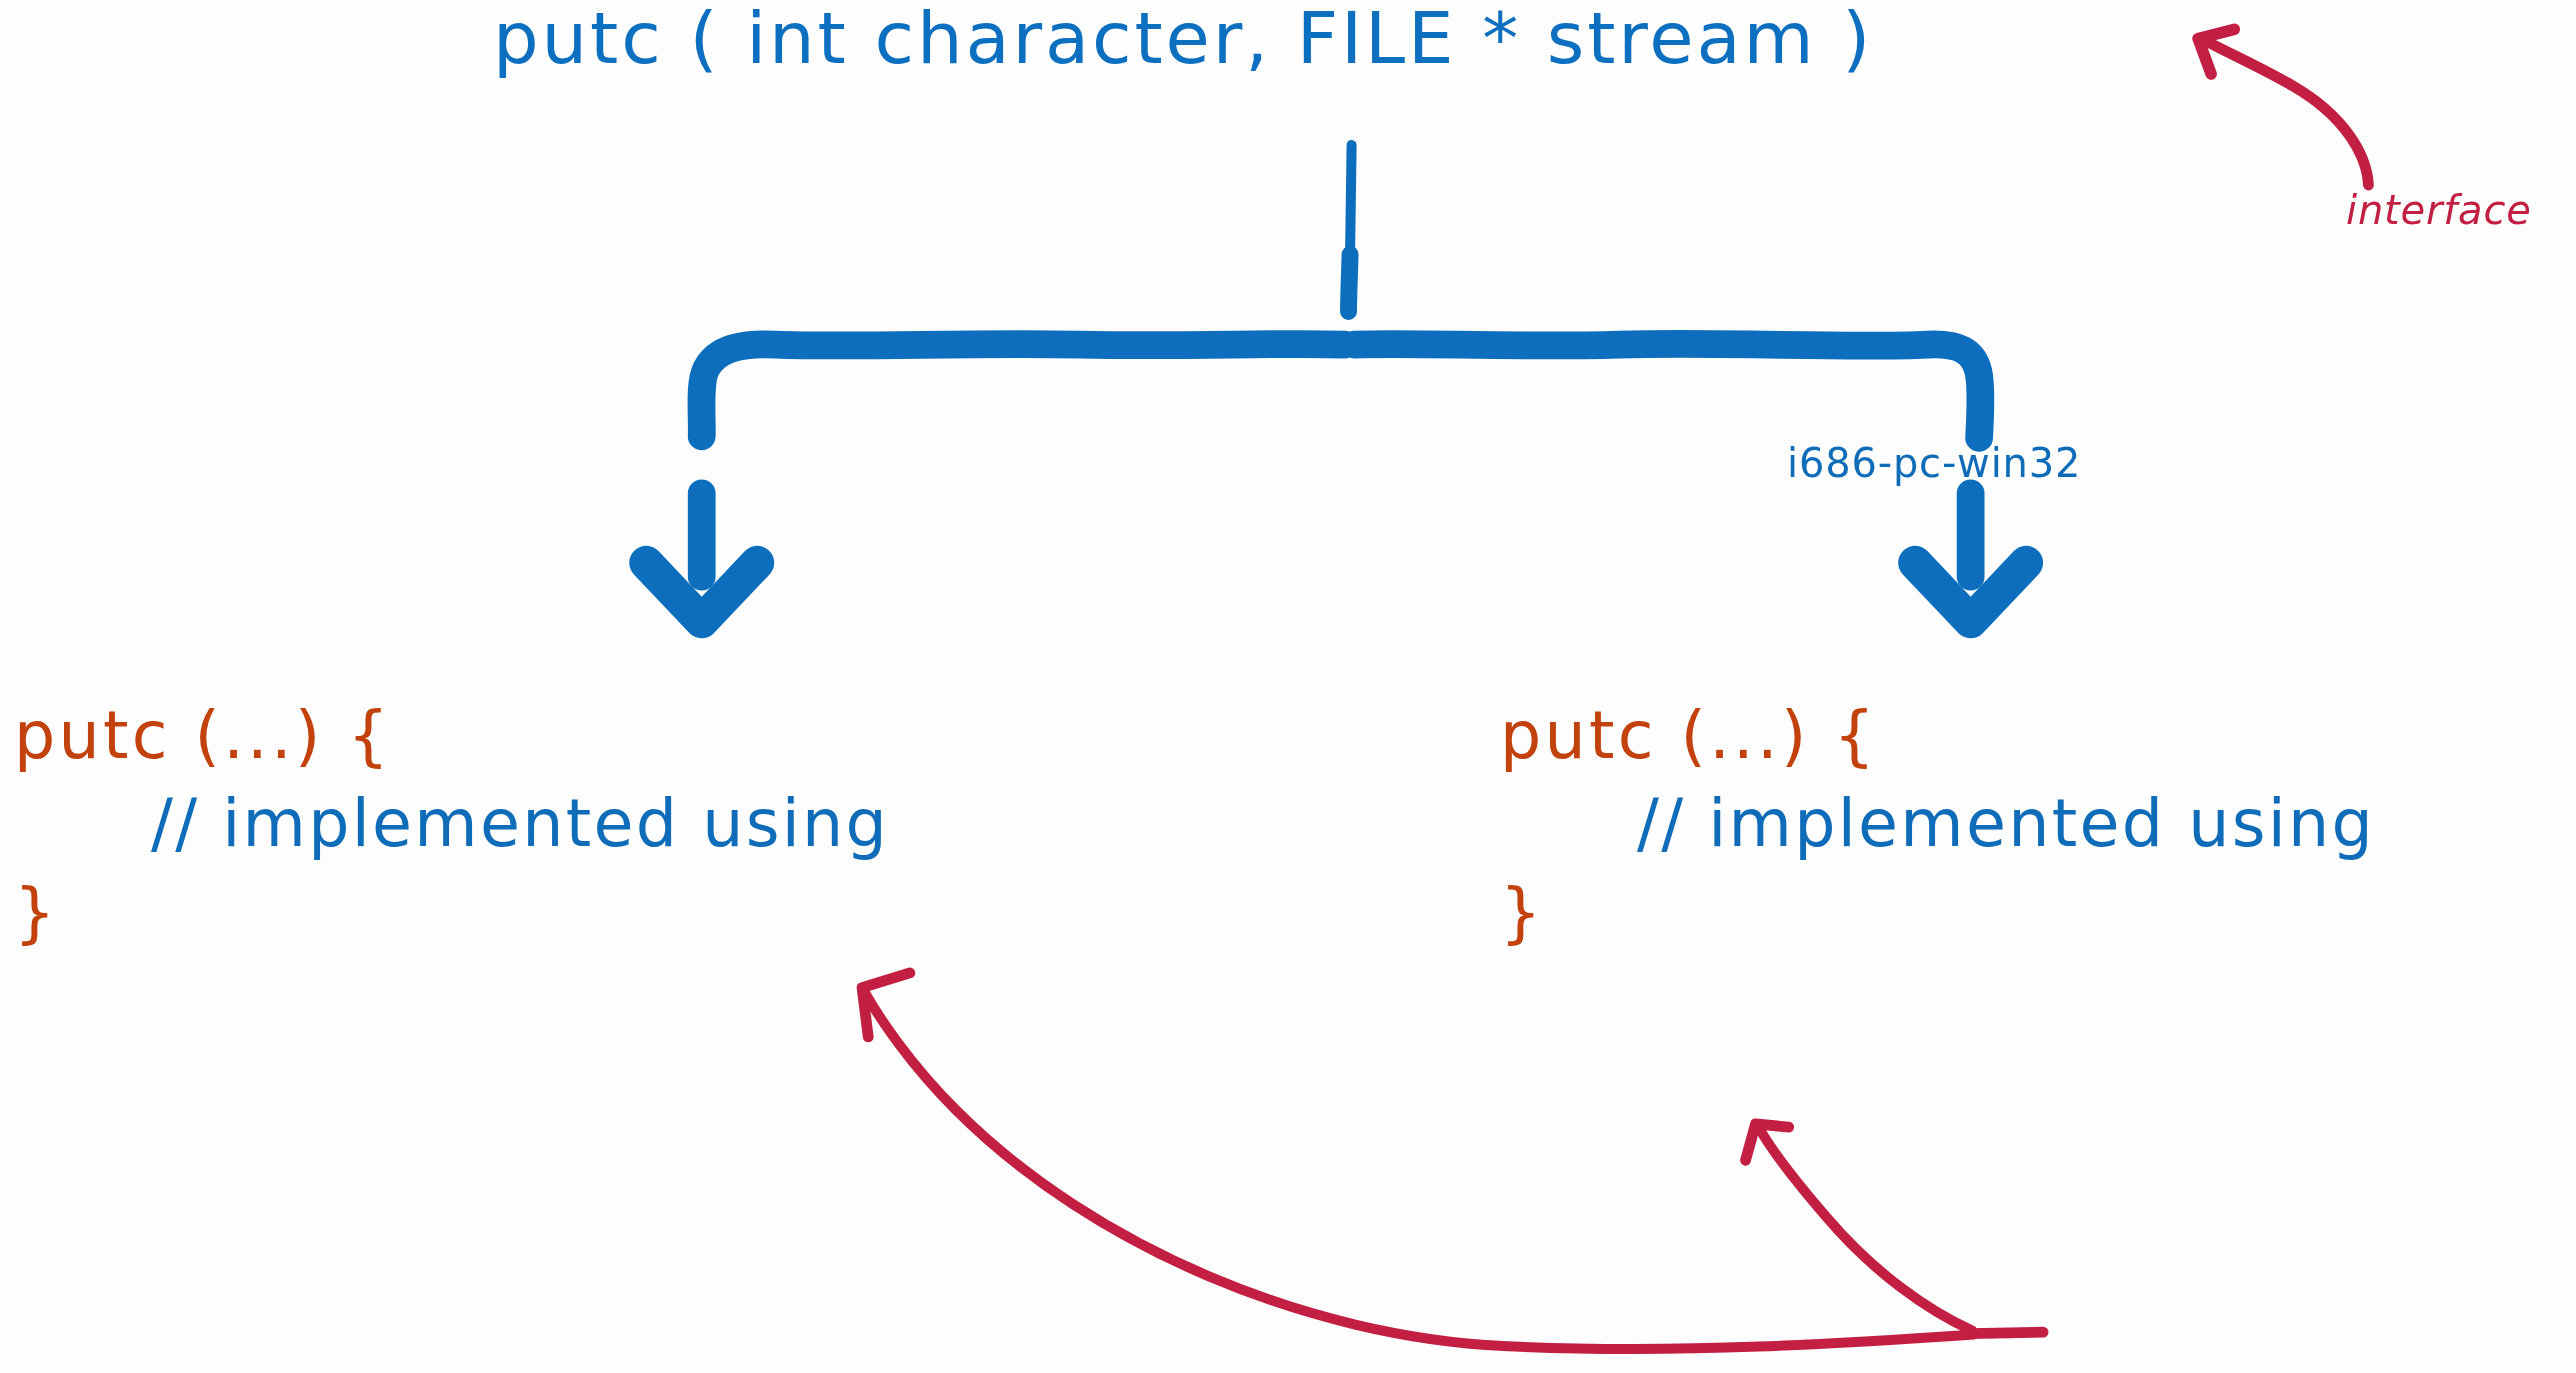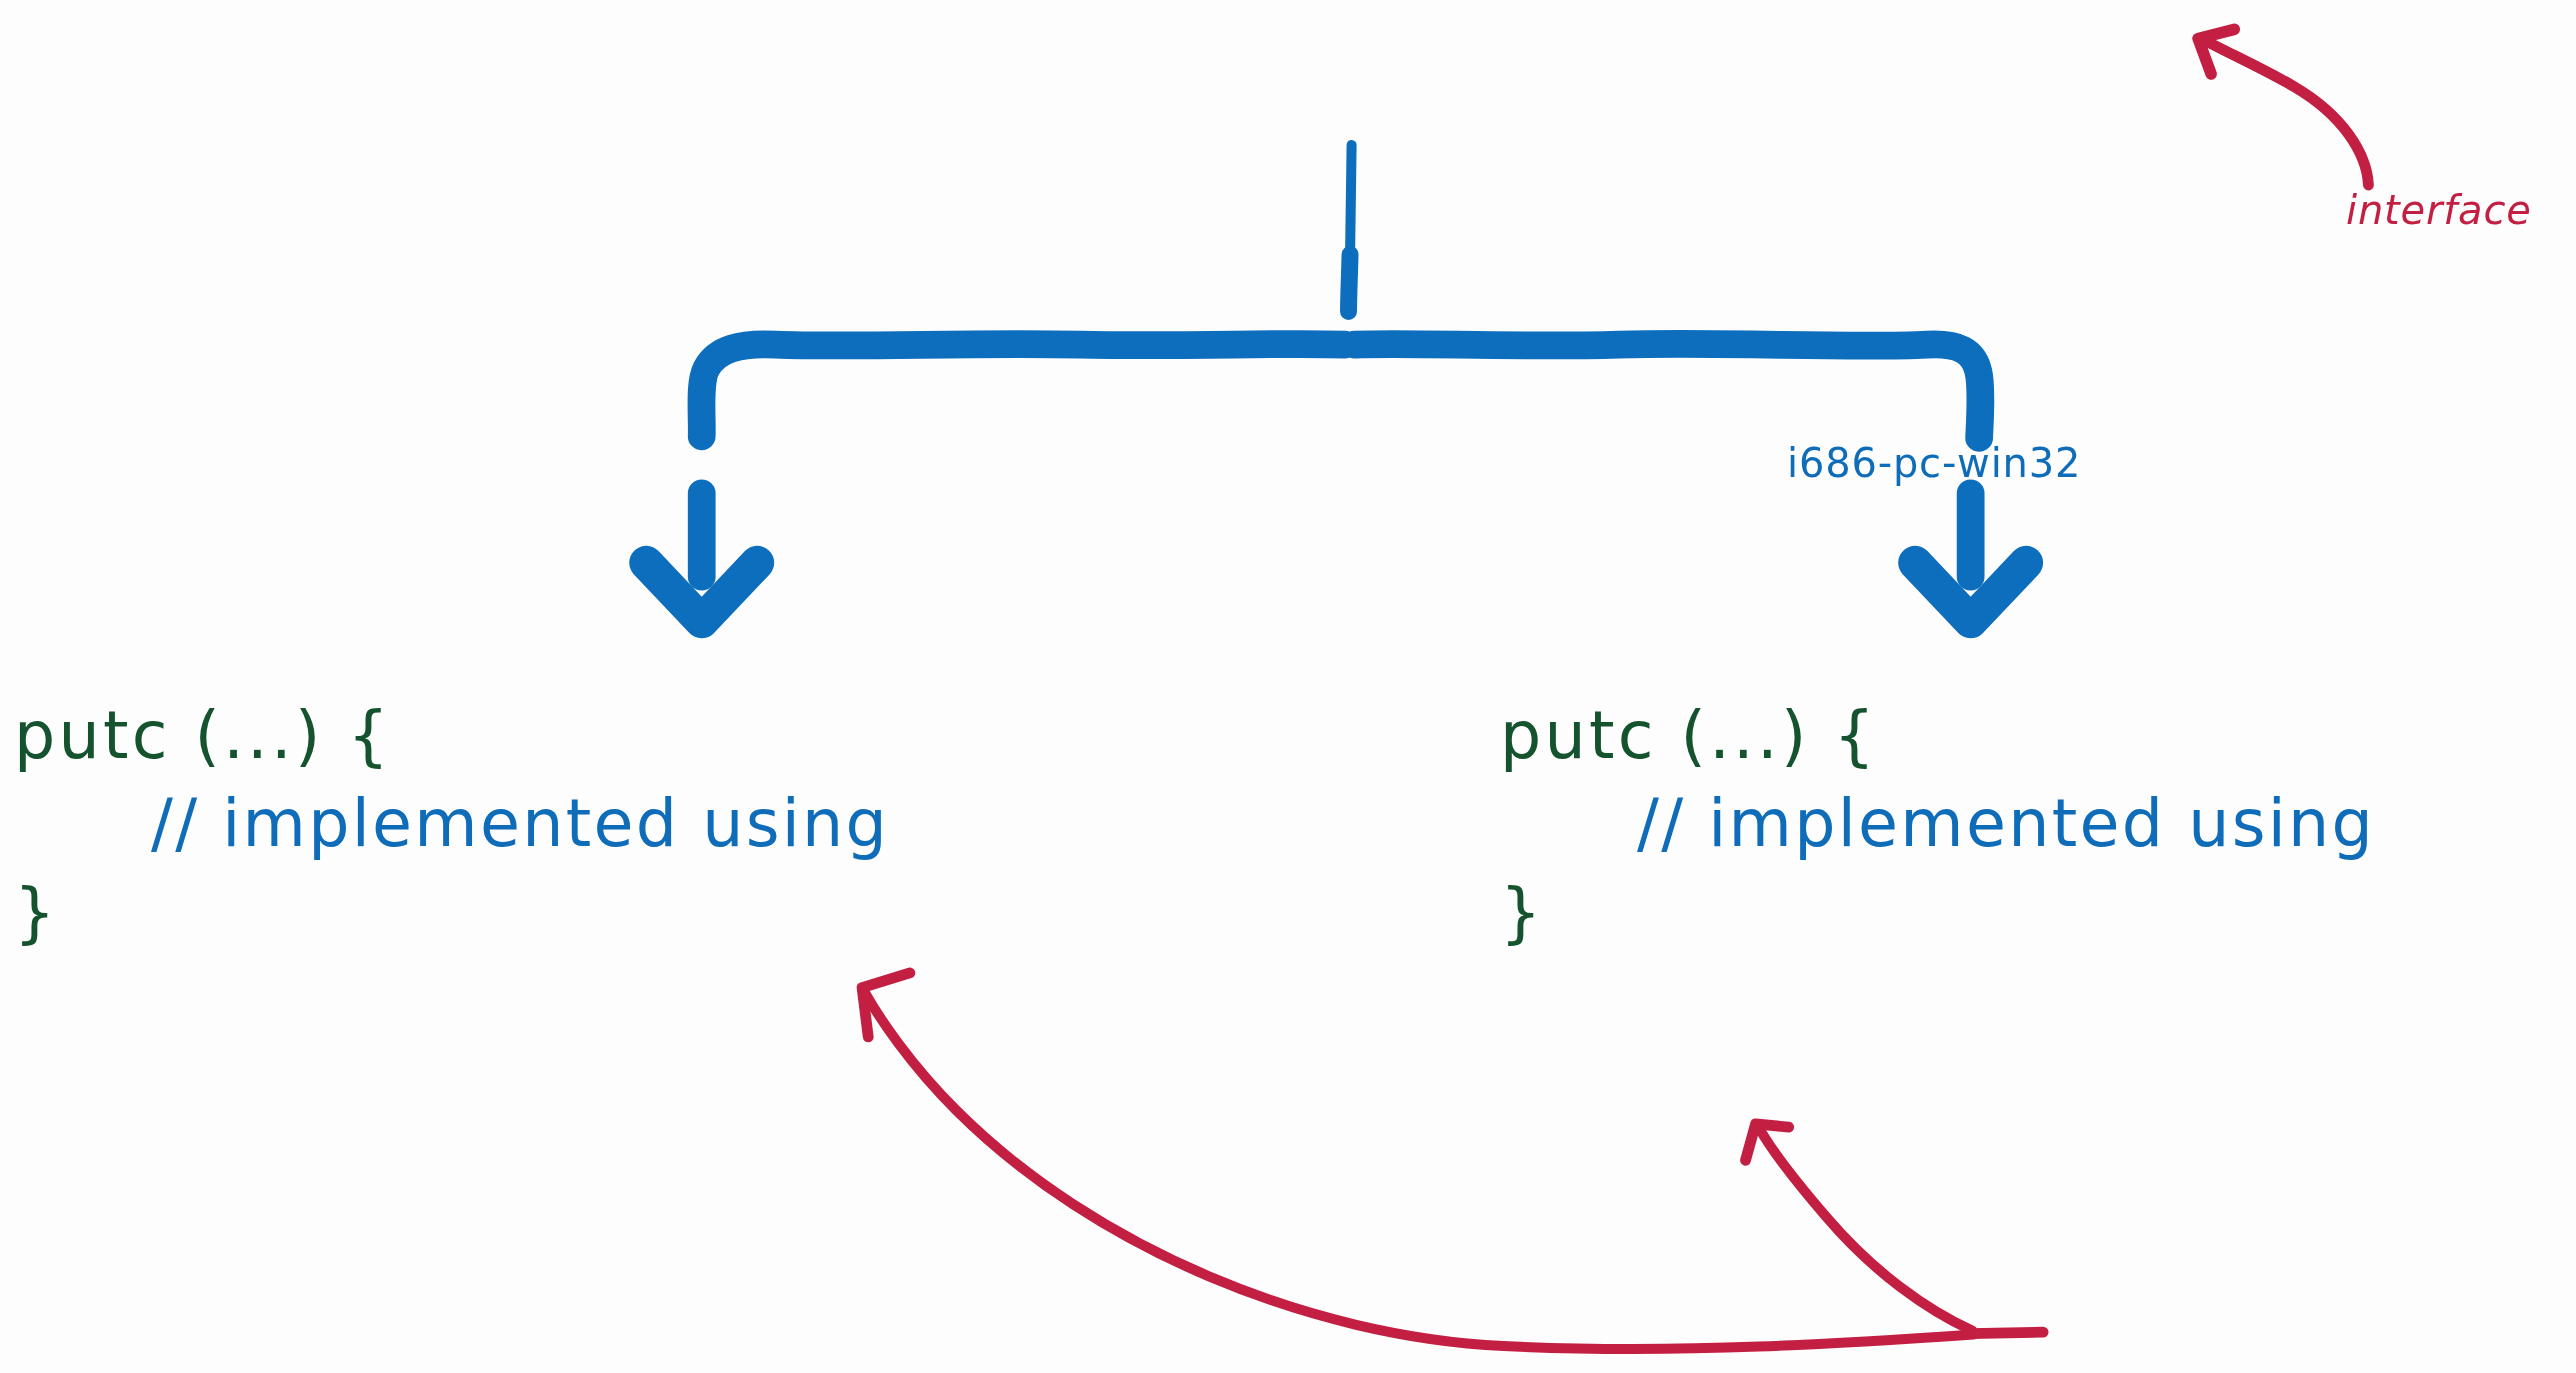--- a/index.html
+++ b/index.html
@@ -48,21 +48,21 @@
   .branch-label.right { left: 1787px; top: 440px; }
 
   .code-block {
     position: absolute;
     font-size: 65px;
     line-height: 1.36;
   }
   .code-block.left  { left: 14px;   top: 692px; }
   .code-block.right { left: 1500px; top: 692px; }
   .code-dim {
-    color: #14532d;
+    color: #c2410c;
     display: block;
     letter-spacing: 0.05em;
   }
   .code-comment {
     color: #0f6cb8;
     display: block;
     padding-left: 137px;
     letter-spacing: 0.035em;
   }
   .annot {
@@ -129,20 +129,21 @@
       <path d="M2558,1726
                C2500,1700 2430,1650 2370,1580
                C2320,1522 2292,1482 2281,1462" stroke-width="13"></path>
 
       <path d="M1180,1262 L1118,1281 L1126,1345" stroke-width="14"></path>
 
       <path d="M2320,1462 L2277,1458 L2264,1505" stroke-width="14"></path>
     </g>
   </svg>
 
+  <div class="signature hand">putc ( int character, FILE * stream )</div>
 
 
   <div class="branch-label right hand">i686-pc-win32</div>
 
   <div class="code-block left">
     <span class="code-dim hand">putc (...) {</span>
     <span class="code-comment hand">// implemented using</span>
     <span class="code-dim hand">}</span>
   </div>
 

